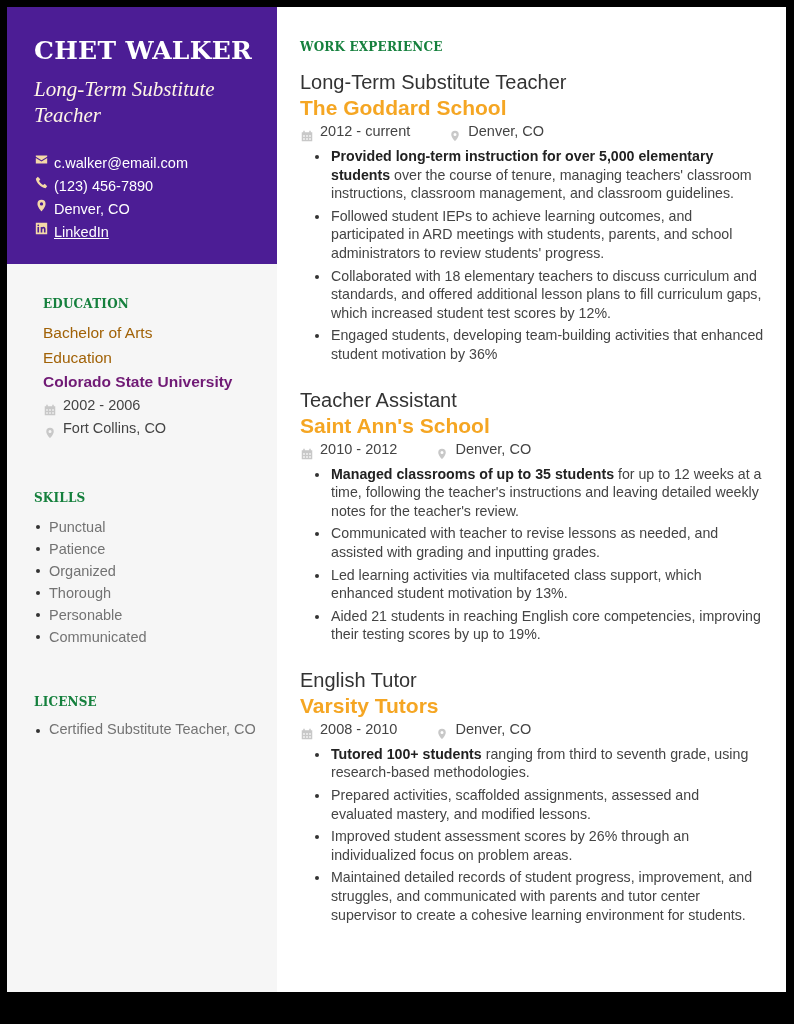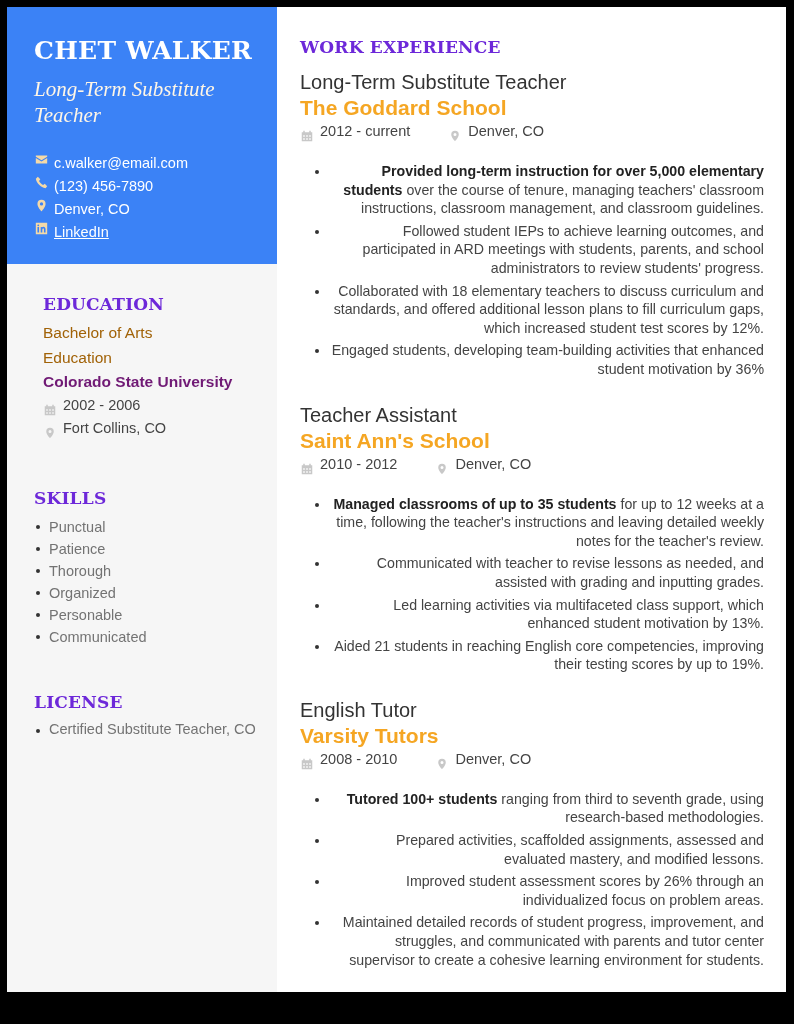--- a/index.html
+++ b/index.html
@@ -4,42 +4,42 @@
   <style>
     * { margin: 0; padding: 0; box-sizing: border-box; }
     html, body { width: 794px; height: 1024px; background: #000; overflow: hidden; }
     body { position: relative; font-family: "Liberation Sans", "DejaVu Sans", sans-serif; }
     .page {
       position: absolute; left: 7px; top: 7px; width: 779px; height: 985px;
       background: #fff; display: flex;
     }
     .sidebar { width: 270px; background: #f6f6f6; height: 100%; position: relative; }
     .header-box {
-      background: #3b82f6; height: 257px; padding: 29px 20px 0 27px; color: #fff;
+      background: #4c1d95; height: 257px; padding: 29px 20px 0 27px; color: #fff;
     }
     .name {
       font-family: "DejaVu Serif", "Liberation Serif", serif; font-weight: bold;
       font-size: 25px; letter-spacing: 0.3px; color: #fff; line-height: 30px;
     }
     .role {
       font-family: "Liberation Serif", "DejaVu Serif", serif; font-style: italic;
       font-size: 21px; line-height: 26px; color: #fff6e6; margin-top: 10px;
     }
     .contacts { margin-top: 24px; }
     .contact {
       display: flex; align-items: flex-start; font-size: 14.5px; line-height: 23px;
       color: #fff;
     }
     .contact .ic { width: 14px; height: 14px; margin-right: 6px; display: inline-flex; align-items: center; justify-content: center; }
     .contact .ic svg { width: 13px; height: 13px; fill: #f4d9a8; }
     .contact a { color: #fff; text-decoration: underline; }
     .side-sec { padding: 0 20px 0 27px; }
     .sec-title {
       font-family: "DejaVu Serif", "Liberation Serif", serif; font-weight: bold;
-      font-size: 17px; color: #6d28d9; letter-spacing: 0.2px; line-height: 24px;
+      font-size: 12px; color: #15803d; letter-spacing: 0.2px; line-height: 24px;
     }
     .edu { margin-top: 28px; padding-left: 36px; }
     .edu .line { font-size: 15.5px; color: #a16207; line-height: 25px; }
     .edu .school { font-size: 15.5px; color: #701a75; font-weight: bold; line-height: 24px; }
     .meta { display: flex; align-items: flex-end; font-size: 14.5px; color: #444; line-height: 23px; }
     .meta .ic { width: 14px; height: 14px; margin-right: 6px; display: inline-flex; align-items: center; justify-content: center; }
     .meta .ic svg { width: 12px; height: 12px; fill: #c8c8c8; }
     .skills { margin-top: 46px; }
     .bullets { list-style: none; margin-top: 6px; }
     .bullets li { position: relative; padding-left: 15px; font-size: 14.5px; color: #737373; line-height: 22px; }
@@ -50,21 +50,21 @@
     .license { margin-top: 42px; }
     .license .bullets li { line-height: 19.5px; }
 
     .main { flex: 1; padding: 28px 22px 0 23px; }
     .job { }
     .job + .job { margin-top: 22px; }
     .job-title { font-size: 20px; color: #333; line-height: 28px; }
     .company { font-size: 21px; color: #f5a623; font-weight: bold; line-height: 24px; }
     .job-meta { display: flex; align-items: center; margin-top: 0; }
     .job-meta .meta + .meta { margin-left: 38px; }
-    .job .bullets { margin-top: 19px; padding-left: 11px; text-align: right; }
+    .job .bullets { margin-top: 4px; padding-left: 11px; }
     .job .bullets li { font-size: 14.2px; color: #444; line-height: 18.6px; margin-bottom: 4px; padding-left: 20px; }
     .job .bullets li::before { left: 4px; top: 8px; }
     .job .bullets li b { color: #222; }
     .first-title { margin-top: 9px; }
   </style>
 </head>
 <body>
 
 <div class="page">
   <aside class="sidebar">
@@ -129,22 +129,22 @@
         </span>
         <span>Fort Collins, CO</span>
       </div>
     </section>
 
     <section class="side-sec skills">
       <div class="sec-title">SKILLS</div>
       <ul class="bullets">
         <li>Punctual</li>
         <li>Patience</li>
+        <li>Organized</li>
         <li>Thorough</li>
-        <li>Organized</li>
         <li>Personable</li>
         <li>Communicated</li>
       </ul>
     </section>
 
     <section class="side-sec license">
       <div class="sec-title">LICENSE</div>
       <ul class="bullets">
         <li>Certified Substitute Teacher, CO</li>
       </ul>

